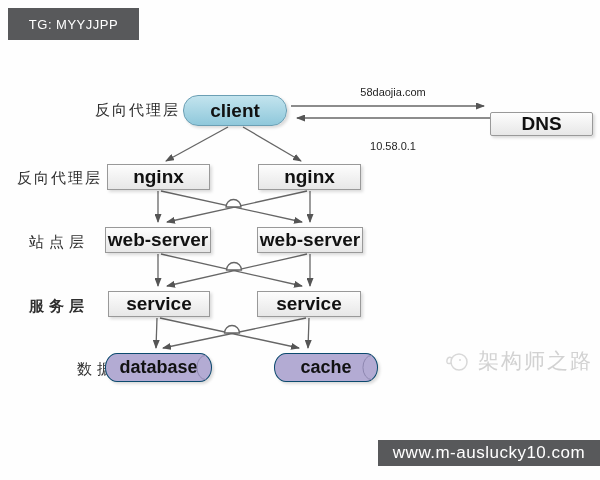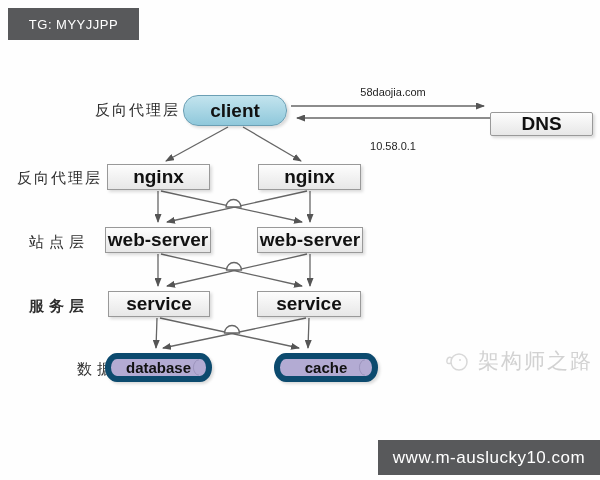--- a/index.html
+++ b/index.html
@@ -7,21 +7,21 @@
     position:relative; width:600px; height:480px; overflow:hidden;
     background:#fefefe;
     font-family:"Liberation Sans", sans-serif;
   }
   .badge {
     position:absolute; background:#58595b; color:#fff;
     display:flex; align-items:center; justify-content:center;
     font-size:13px; letter-spacing:0.5px;
   }
   #tg-badge   { left:8px;  top:8px;   width:131px; height:32px; }
-  #url-badge  { left:378px; top:440px; width:222px; height:35px; font-size:17px; }
+  #url-badge  { left:378px; top:440px; width:222px; height:26px; font-size:17px; }
 
   .layer-label {
     position:absolute; color:#2f2f2f; font-size:15px; letter-spacing:2px;
     white-space:nowrap;
   }
   #lbl-client  { left:95px; top:101px; }
   #lbl-proxy   { left:17px; top:169px;text-align:center; }
   #lbl-site    { left:29px; top:233px; letter-spacing:5px; }
   #lbl-service { left:29px; top:297px; letter-spacing:5px;font-weight:bold; }
   #lbl-data    { left:29px; top:360px; letter-spacing:5px;margin-left:48px; }
@@ -40,22 +40,22 @@
   #node-dns         { left:490px; top:112px; width:103px; height:24px; border-radius:2px; }
   #node-nginx-l     { left:107px; top:164px; width:103px; height:26px; }
   #node-nginx-r     { left:258px; top:164px; width:103px; height:26px; }
   #node-web-l       { left:105px; top:227px; width:106px; height:26px; }
   #node-web-r       { left:257px; top:227px; width:106px; height:26px; }
   #node-service-l   { left:108px; top:291px; width:102px; height:26px; }
   #node-service-r   { left:257px; top:291px; width:104px; height:26px; }
 
   .cylinder {
     position:absolute; display:flex; align-items:center; justify-content:center;
-    font-size:15px; font-weight:bold; color:#111;
-    background:#b3abd3; border:6px solid #0c4a6e;
+    font-size:18px; font-weight:bold; color:#111;
+    background:#b3abd3; border:1px solid #0c4a6e;
     border-radius:12px / 50%;
     box-shadow:2px 2px 3px rgba(0,0,0,.14); box-sizing:border-box;
   }
   #node-database { left:105px; top:353px; width:107px; height:29px; }
   #node-cache    { left:274px; top:353px; width:104px; height:29px; }
   .cap-arc { position:absolute; right:3px; top:0; height:100%; width:14px; pointer-events:none; }
 
   .flow-label {
     position:absolute; font-size:11px; color:#1f1f1f; white-space:nowrap;
     text-align:center; width:130px;

